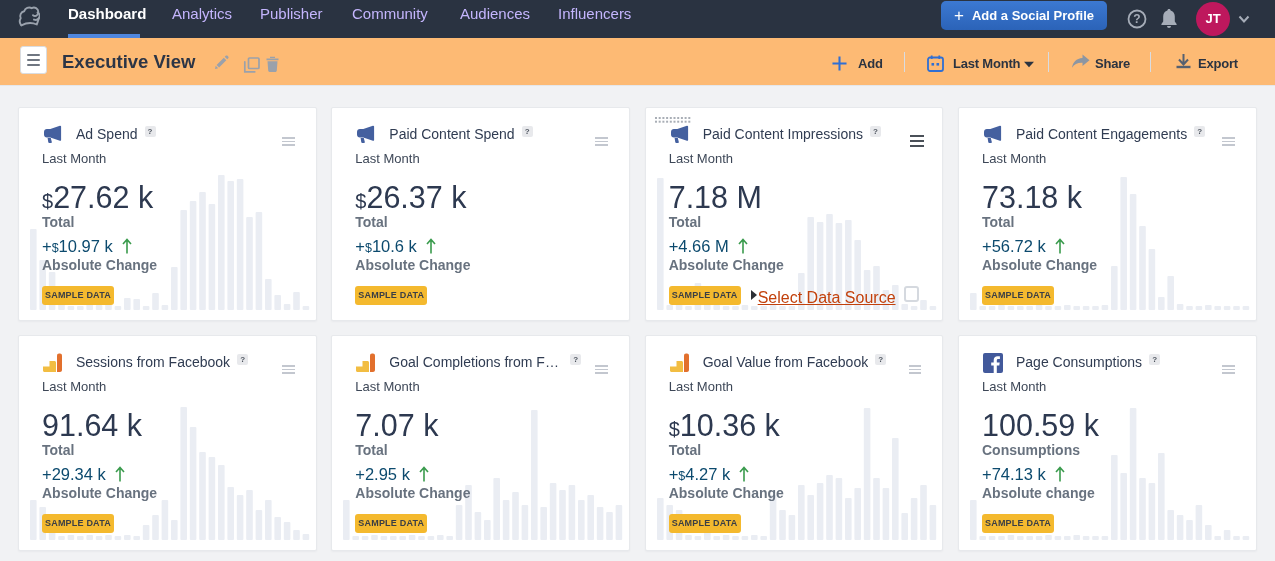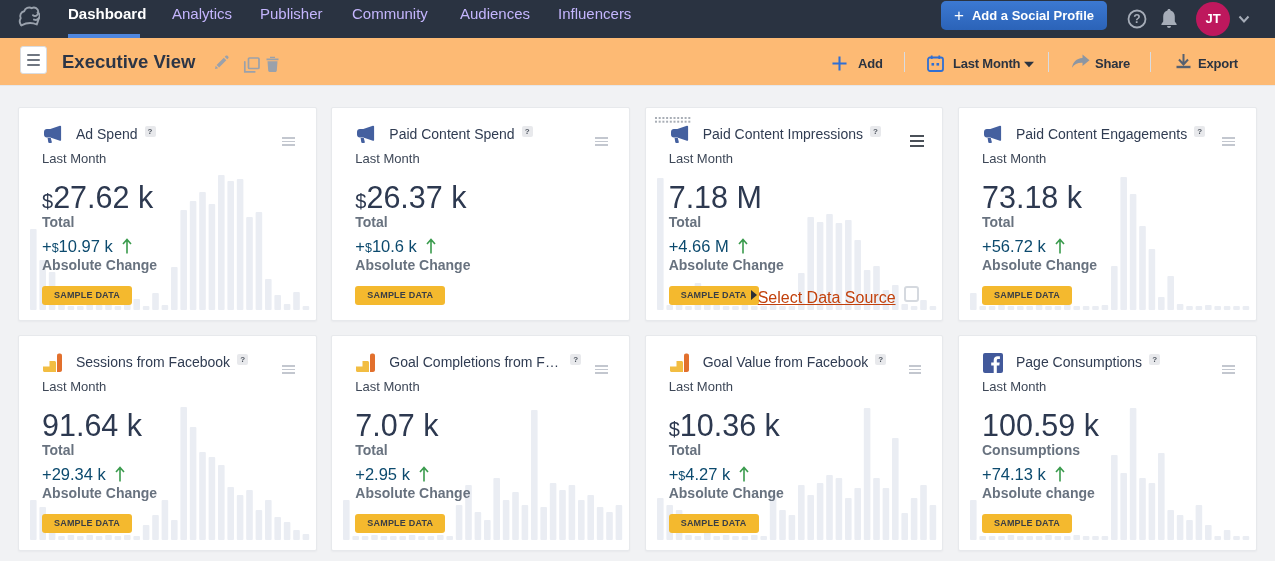--- a/index.html
+++ b/index.html
@@ -34,21 +34,21 @@
 .cmenu.dark i { width:14px; height:2.4px; background:#4a5058; margin-top:2.6px; }
 .lm { position:absolute; left:23px; top:43px; font-size:13px; color:#3d4757; }
 .bignum { position:absolute; left:23px; top:73.5px; font-size:30.5px; line-height:31px; color:#2d3950; }
 .dlr { font-size:20px; }
 .lbl { position:absolute; left:23px; font-size:14px; font-weight:bold; color:#68727f; }
 .tot { top:106px; }
 .green { position:absolute; left:23px; top:130px; font-size:16.5px; line-height:17px; color:#0c4a6e; }
 .gdlr { font-size:12.5px; }
 .garr { margin-left:9px; vertical-align:-2px; }
 .abch { top:149px; }
-.badge { position:absolute; left:23px; top:178px; height:19px; background:#f4b92e; border-radius:3px; font-size:9px; font-weight:bold; color:#3a3e45; letter-spacing:.2px; line-height:19px; padding:0 12px; }
+.badge { position:absolute; left:23px; top:178px; height:19px; background:#f4b92e; border-radius:3px; font-size:9px; font-weight:bold; color:#3a3e45; letter-spacing:.2px; line-height:19px; padding:0 3px; }
 .dots { position:absolute; left:9px; top:9px; }
 .tri { position:absolute; left:105px; top:182px; width:0; height:0; border-left:6px solid #2b2f36; border-top:5px solid transparent; border-bottom:5px solid transparent; }
 .sds { position:absolute; left:112px; top:181px; font-size:16px; color:#c2410c; text-decoration:underline; }
 .chk { position:absolute; right:23px; top:178px; width:15px; height:16px; border:2px solid #d5d9df; border-radius:3px; background:#fff; }
 </style></head>
 <body>
 <div id="nav">
 <div id="logo"><svg width="23" height="23" viewBox="0 0 23 23" fill="none" stroke="#99a1ac" stroke-width="1.9" stroke-linecap="round" stroke-linejoin="round">
         <path d="M4.4,21.3 C2.7,19.3 2.3,16.4 3.7,14.2 C2.3,11.2 4,7.8 7.2,7.3 C8.2,4.1 11.8,2.6 14.7,4.2 C17.7,2.4 21.3,4.7 21.3,8 C21.3,9 20.9,10 20.2,10.8 C19.1,12 17.2,12.2 16,11.2"></path>
         <path d="M20.6,8.4 C22.6,9.6 23.2,12.2 21.9,14.1 C20.8,15.7 18.7,16.3 17,15.6"></path>

